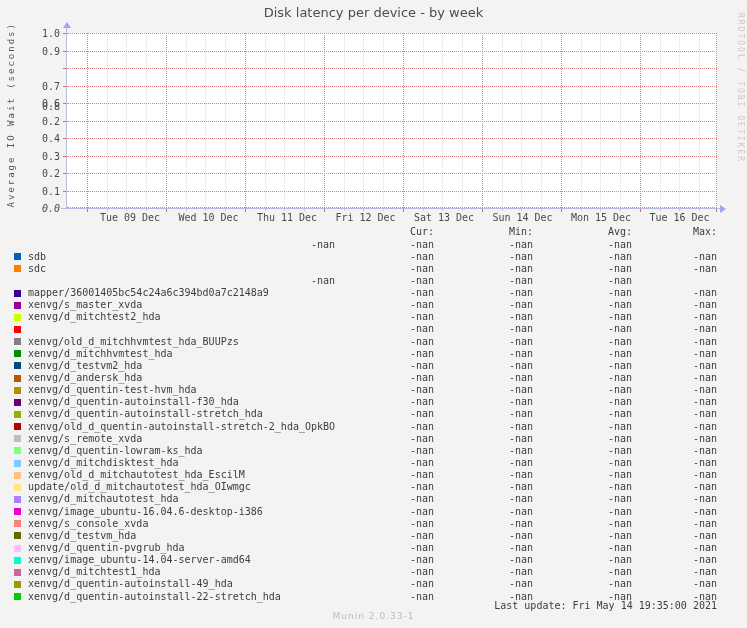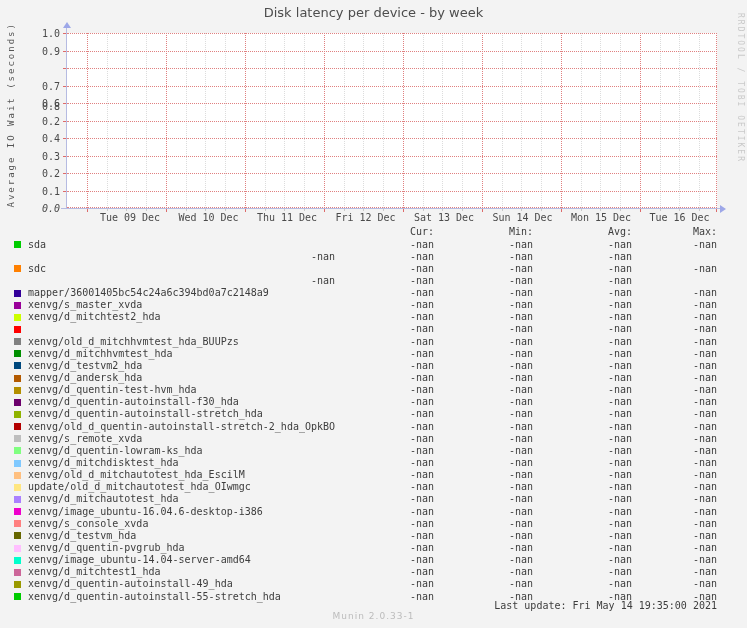--- a/index.html
+++ b/index.html
@@ -212,30 +212,30 @@
   <div class="legend">
     <div class="lrow lhead">
       <span class="lname"></span>
       <span class="lval">Cur:</span>
       <span class="lval">Min:</span>
       <span class="lval">Avg:</span>
       <span class="lval">Max:</span>
     </div>
     <div id="legend-rows">
         <div class="lrow">
-          <span class="lname">
-            <span class="swatch" style="background: rgb(0, 204, 0);"></span>
-            <span>sda</span>
-          </span>
-          <span class="lval">-nan</span>
-          <span class="lval">-nan</span>
-          <span class="lval">-nan</span>
-          <span class="lval">-nan</span>
-        </div>
-        <div class="lrow">
+          <span class="lval">-nan</span>
+          <span class="lval">-nan</span>
+          <span class="lval">-nan</span>
+          <span class="lval">-nan</span>
+        </div>
+        <div class="lrow">
+          <span class="lname">
+            <span class="swatch" style="background: rgb(0, 102, 179);"></span>
+            <span>sdb</span>
+          </span>
           <span class="lval">-nan</span>
           <span class="lval">-nan</span>
           <span class="lval">-nan</span>
           <span class="lval">-nan</span>
         </div>
         <div class="lrow">
           <span class="lname">
             <span class="swatch" style="background: rgb(255, 128, 0);"></span>
             <span>sdc</span>
           </span>
@@ -495,21 +495,21 @@
             <span>xenvg/d_quentin-autoinstall-49_hda</span>
           </span>
           <span class="lval">-nan</span>
           <span class="lval">-nan</span>
           <span class="lval">-nan</span>
           <span class="lval">-nan</span>
         </div>
         <div class="lrow">
           <span class="lname">
             <span class="swatch" style="background: rgb(0, 204, 0);"></span>
-            <span>xenvg/d_quentin-autoinstall-55-stretch_hda</span>
+            <span>xenvg/d_quentin-autoinstall-22-stretch_hda</span>
           </span>
           <span class="lval">-nan</span>
           <span class="lval">-nan</span>
           <span class="lval">-nan</span>
           <span class="lval">-nan</span>
         </div>
       </div>
   </div>
 
   <div class="lastupdate">Last update: Fri May 14 19:35:00 2021</div>

